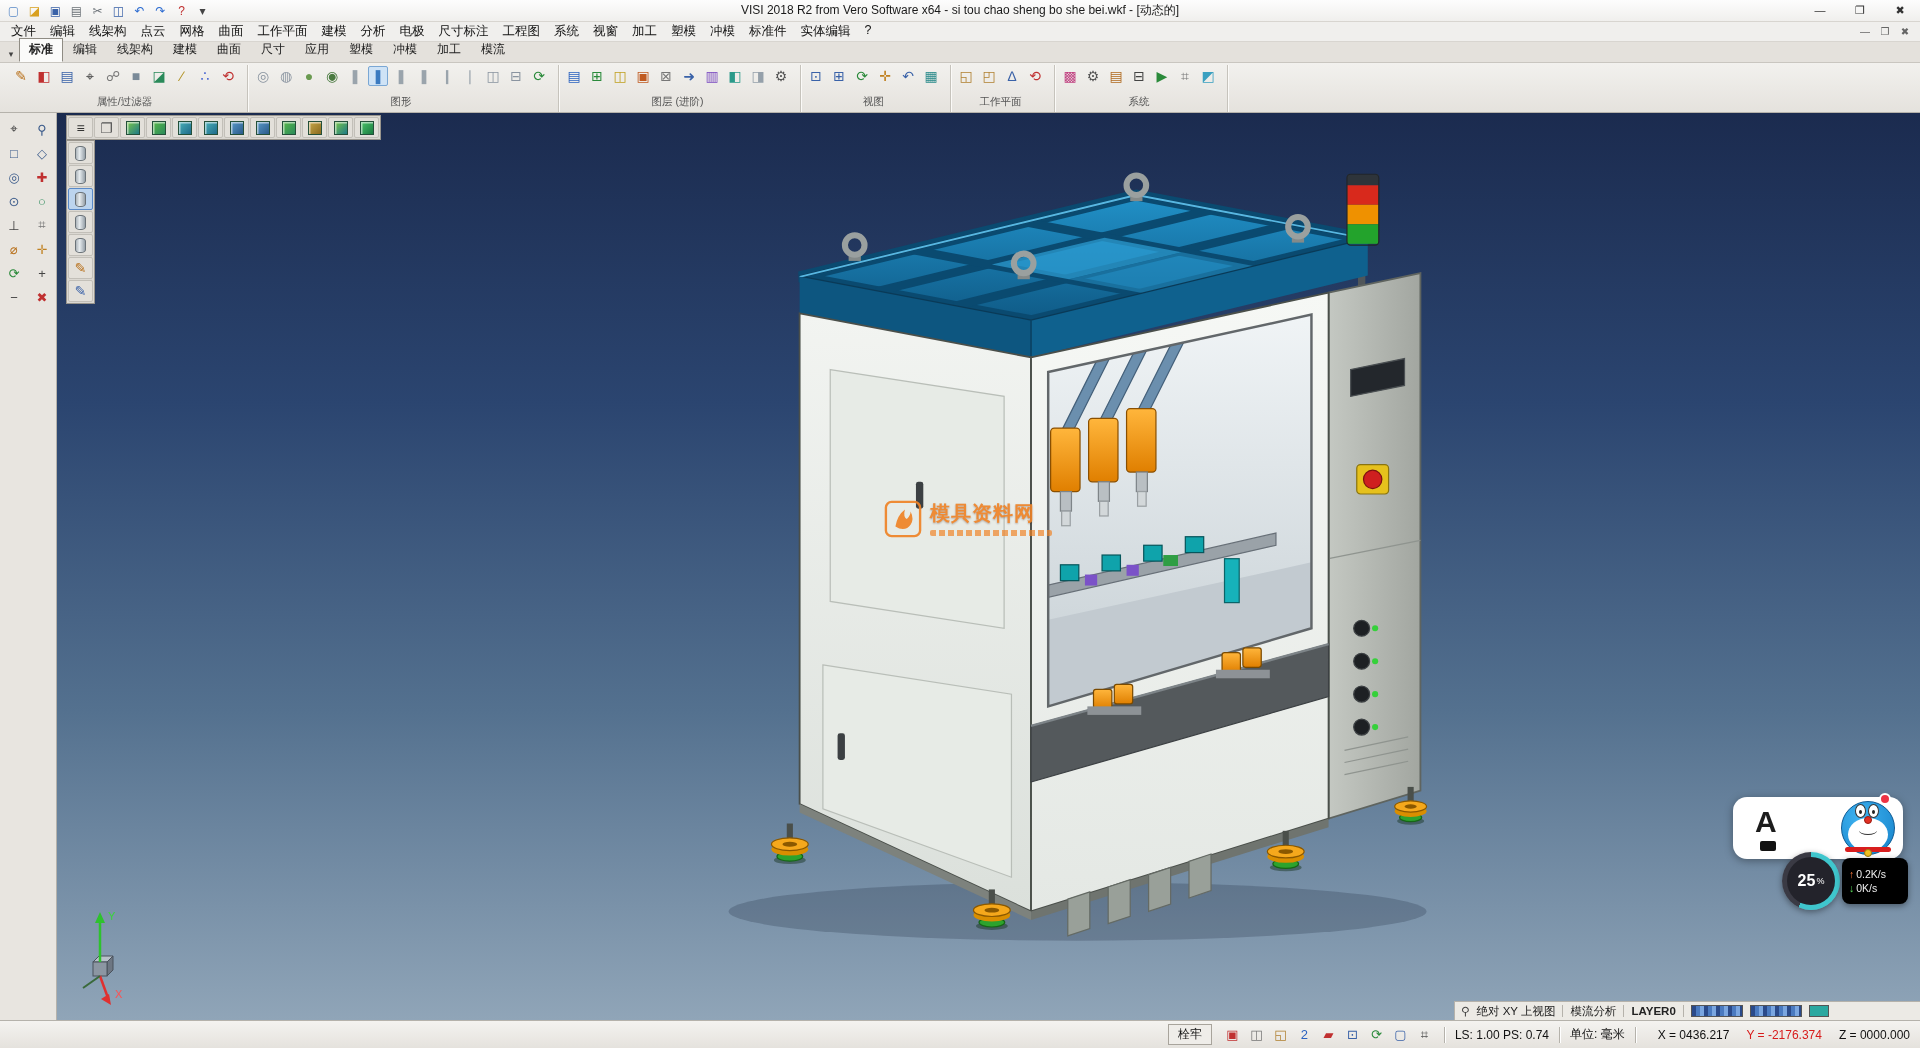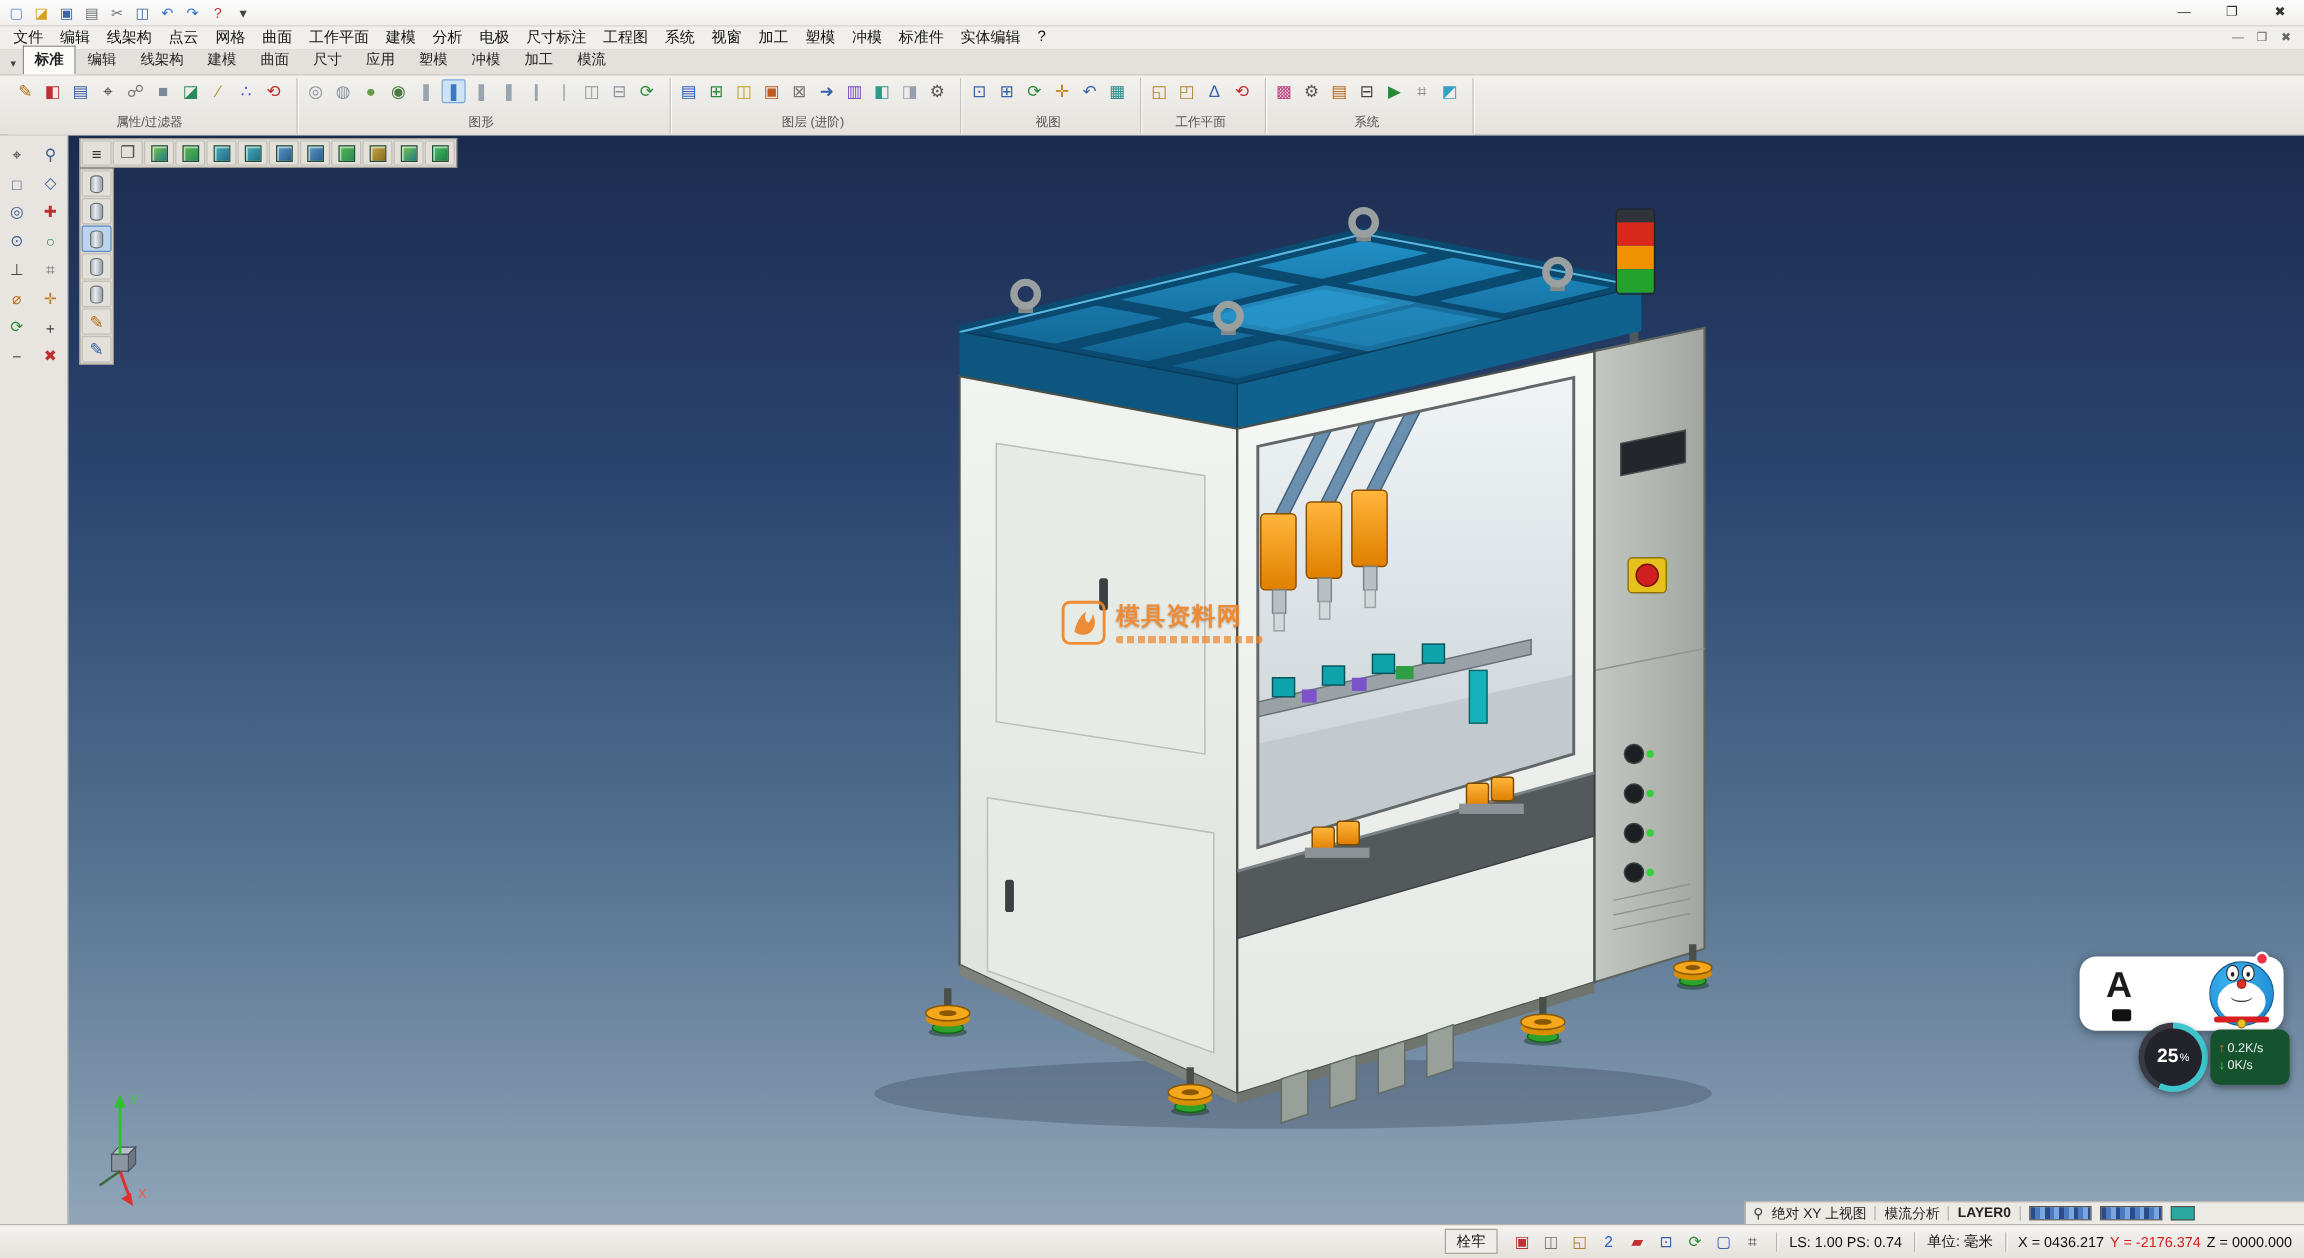--- a/index.html
+++ b/index.html
@@ -51,58 +51,59 @@
 .wm-sub{margin-top:3px;width:122px;height:6px;background:repeating-linear-gradient(90deg,#ef8326 0 6px,transparent 6px 9px);opacity:.75;border-radius:2px}
 
 .vrow{position:absolute;right:0;bottom:28px;width:466px;height:19px;background:#eceae5;border-top:1px solid #b5b2ab;border-left:1px solid #b5b2ab;display:flex;align-items:center;gap:7px;padding:0 6px;font-size:11.5px;color:#222}
 .vsep{width:1px;height:12px;background:#b5b2ab}
 .sw-blue{width:52px;height:12px;border:1px solid #555;background:repeating-linear-gradient(90deg,#2a4a8a 0 4px,#4a7ac0 4px 8px,#7aa6e0 8px 12px)}
 .sw-teal{width:20px;height:12px;border:1px solid #555}
 .srow{position:absolute;left:0;bottom:0;width:100%;height:28px;background:linear-gradient(#f4f3f0,#e5e2dd);border-top:1px solid #b5b2ab;display:flex;align-items:center;justify-content:flex-end;gap:5px;padding:0 10px;font-size:12px}
 .lock-btn{border:1px solid #a8a49c;background:#efede9;padding:1px 9px;margin-right:6px}
 .sicon{width:19px;height:18px;display:inline-flex;align-items:center;justify-content:center;font-size:13px}
 .ssep{width:1px;height:16px;background:#b5b2ab;margin:0 5px;box-shadow:1px 0 0 #fff}
-.coord{white-space:nowrap}
+.coord{margin-left:12px;white-space:nowrap}
 .coord.red{color:#d81b1b}
 
 .dora-pill{position:absolute;left:1733px;top:797px;width:170px;height:62px;background:#fff;border-radius:14px;box-shadow:0 2px 8px rgba(0,0,0,.35)}
 .dora-a{position:absolute;left:22px;top:8px;font-size:30px;font-weight:bold;color:#1c1c1c}
 .dora-sub{position:absolute;left:27px;top:44px;width:16px;height:10px;background:#121212;border-radius:2px}
 .pill-dot{position:absolute;right:12px;top:-4px;width:12px;height:12px;background:#ee3344;border:2px solid #fff;border-radius:50%}
 .dora-face{position:absolute;right:8px;top:4px;width:54px;height:54px}
 .df-head{position:absolute;inset:0;border-radius:50%;background:radial-gradient(circle at 35% 30%,#3db2f0,#1580c8);border:1.5px solid #0d5a94}
 .df-face{position:absolute;left:7px;top:17px;width:40px;height:33px;background:#fff;border-radius:50%}
 .df-eye{position:absolute;top:3px;width:11px;height:14px;background:#fff;border:1px solid #333;border-radius:50%}
 .df-eye i{position:absolute;left:3px;top:5px;width:3px;height:4px;background:#222;border-radius:50%}
 .df-nose{position:absolute;left:23px;top:15px;width:8px;height:8px;background:#e23023;border:1px solid #9a1a10;border-radius:50%}
 .df-mouth{position:absolute;left:18px;top:25px;width:18px;height:9px;border-bottom:1.5px solid #333;border-radius:0 0 50% 50%}
 .df-collar{position:absolute;left:4px;top:46px;width:46px;height:5px;background:#d81e1e;border-radius:3px}
 .df-bell{position:absolute;left:23px;top:48px;width:8px;height:8px;background:#f0c020;border:1px solid #9a7a10;border-radius:50%}
 .badge{position:absolute;left:1782px;top:852px;width:58px;height:58px;border-radius:50%;background:conic-gradient(#3fc6cd 0 57%,#3a3a44 57% 100%);display:flex;align-items:center;justify-content:center;box-shadow:0 2px 6px rgba(0,0,0,.4)}
 .badge-inner{width:48px;height:48px;border-radius:50%;background:#23232b;color:#fff;display:flex;align-items:center;justify-content:center;font-size:16px;font-weight:bold}
 .badge-inner .pct{font-size:9px;font-weight:normal;margin-left:1px}
-.speeds{position:absolute;left:1842px;top:858px;width:66px;height:46px;background:#14532d;border-radius:8px;color:#eee;font-size:10.5px;display:flex;flex-direction:column;justify-content:center;gap:2px;padding-left:7px;box-shadow:0 2px 6px rgba(0,0,0,.4)}
+.speeds{position:absolute;left:1842px;top:858px;width:66px;height:46px;background:#000000;border-radius:8px;color:#eee;font-size:10.5px;display:flex;flex-direction:column;justify-content:center;gap:2px;padding-left:7px;box-shadow:0 2px 6px rgba(0,0,0,.4)}
 .up-a{color:#ff7a3c;margin-right:2px}.dn-a{color:#58d858;margin-right:2px}
 </style>
 </head>
 <body>
 
 <div class="titlebar">
   <div class="qicons" id="quick-icons-host">
       <span class="qicon" style="color: rgb(90, 138, 200);">▢</span>
       <span class="qicon" style="color: rgb(216, 160, 32);">◪</span>
       <span class="qicon" style="color: rgb(58, 98, 168);">▣</span>
       <span class="qicon" style="color: rgb(106, 112, 118);">▤</span>
       <span class="qicon" style="color: rgb(106, 112, 118);">✂</span>
       <span class="qicon" style="color: rgb(58, 98, 168);">◫</span>
       <span class="qicon" style="color: rgb(42, 106, 208);">↶</span>
       <span class="qicon" style="color: rgb(42, 106, 208);">↷</span>
       <span class="qicon" style="color: rgb(192, 48, 48);">?</span>
       <span class="qicon" style="color: rgb(68, 68, 68);">▾</span>
     </div>
+  <div class="title">VISI 2018 R2 from Vero Software x64 - si tou chao sheng bo she bei.wkf - [动态的]</div>
   <div class="wctrl" id="win-controls-host">
       <span class="wbtn">—</span>
       <span class="wbtn">❐</span>
       <span class="wbtn">✖</span>
     </div>
 </div>
 
 <div class="menubar">
   <div id="menu-host" style="display:flex">
       <span class="menu-item">文件</span>

